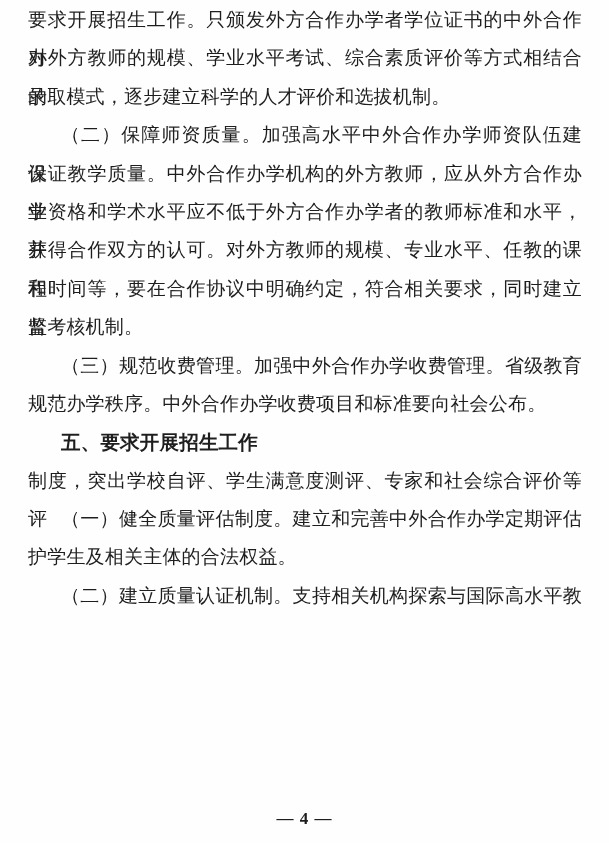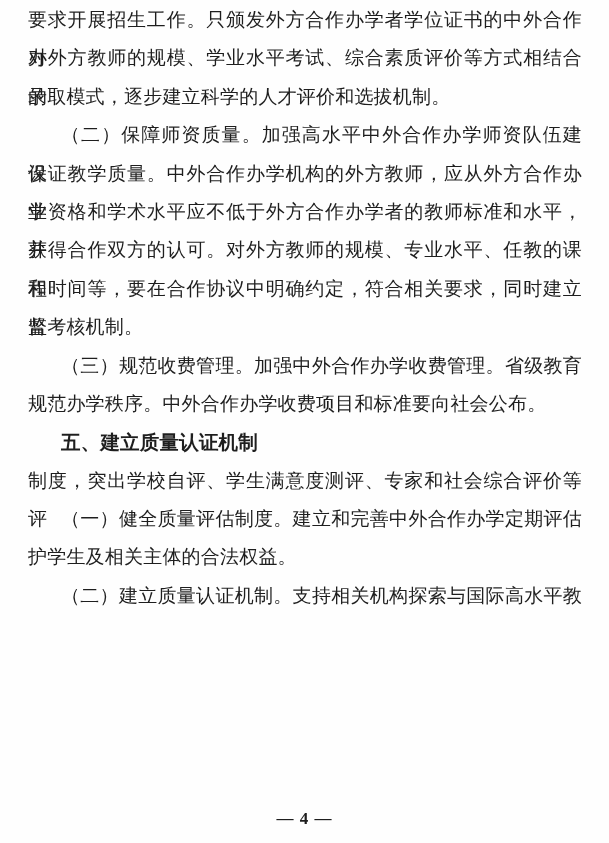--- a/index.html
+++ b/index.html
@@ -67,20 +67,20 @@
       <div class="line justify">对外方教师的规模、学业水平考试、综合素质评价等方式相结合的</div>
       <div class="line">录取模式，逐步建立科学的人才评价和选拔机制。</div>
       <div class="line justify indent">（二）保障师资质量。加强高水平中外合作办学师资队伍建设，</div>
       <div class="line justify">保证教学质量。中外合作办学机构的外方教师，应从外方合作办学</div>
       <div class="line justify">业资格和学术水平应不低于外方合作办学者的教师标准和水平，并</div>
       <div class="line justify">获得合作双方的认可。对外方教师的规模、专业水平、任教的课程</div>
       <div class="line justify">和时间等，要在合作协议中明确约定，符合相关要求，同时建立监</div>
       <div class="line">督考核机制。</div>
       <div class="line justify indent">（三）规范收费管理。加强中外合作办学收费管理。省级教育</div>
       <div class="line">规范办学秩序。中外合作办学收费项目和标准要向社会公布。</div>
-      <div class="line indent bold">五、建立质量认证机制</div>
+      <div class="line indent bold">五、要求开展招生工作</div>
       <div class="line justify">制度，突出学校自评、学生满意度测评、专家和社会综合评价等评</div>
       <div class="line justify indent">（一）健全质量评估制度。建立和完善中外合作办学定期评估</div>
       <div class="line">护学生及相关主体的合法权益。</div>
       <div class="line justify indent">（二）建立质量认证机制。支持相关机构探索与国际高水平教</div>
     </div>
   <div class="footer">— 4 —</div>
 </div>
 
 </body></html>

